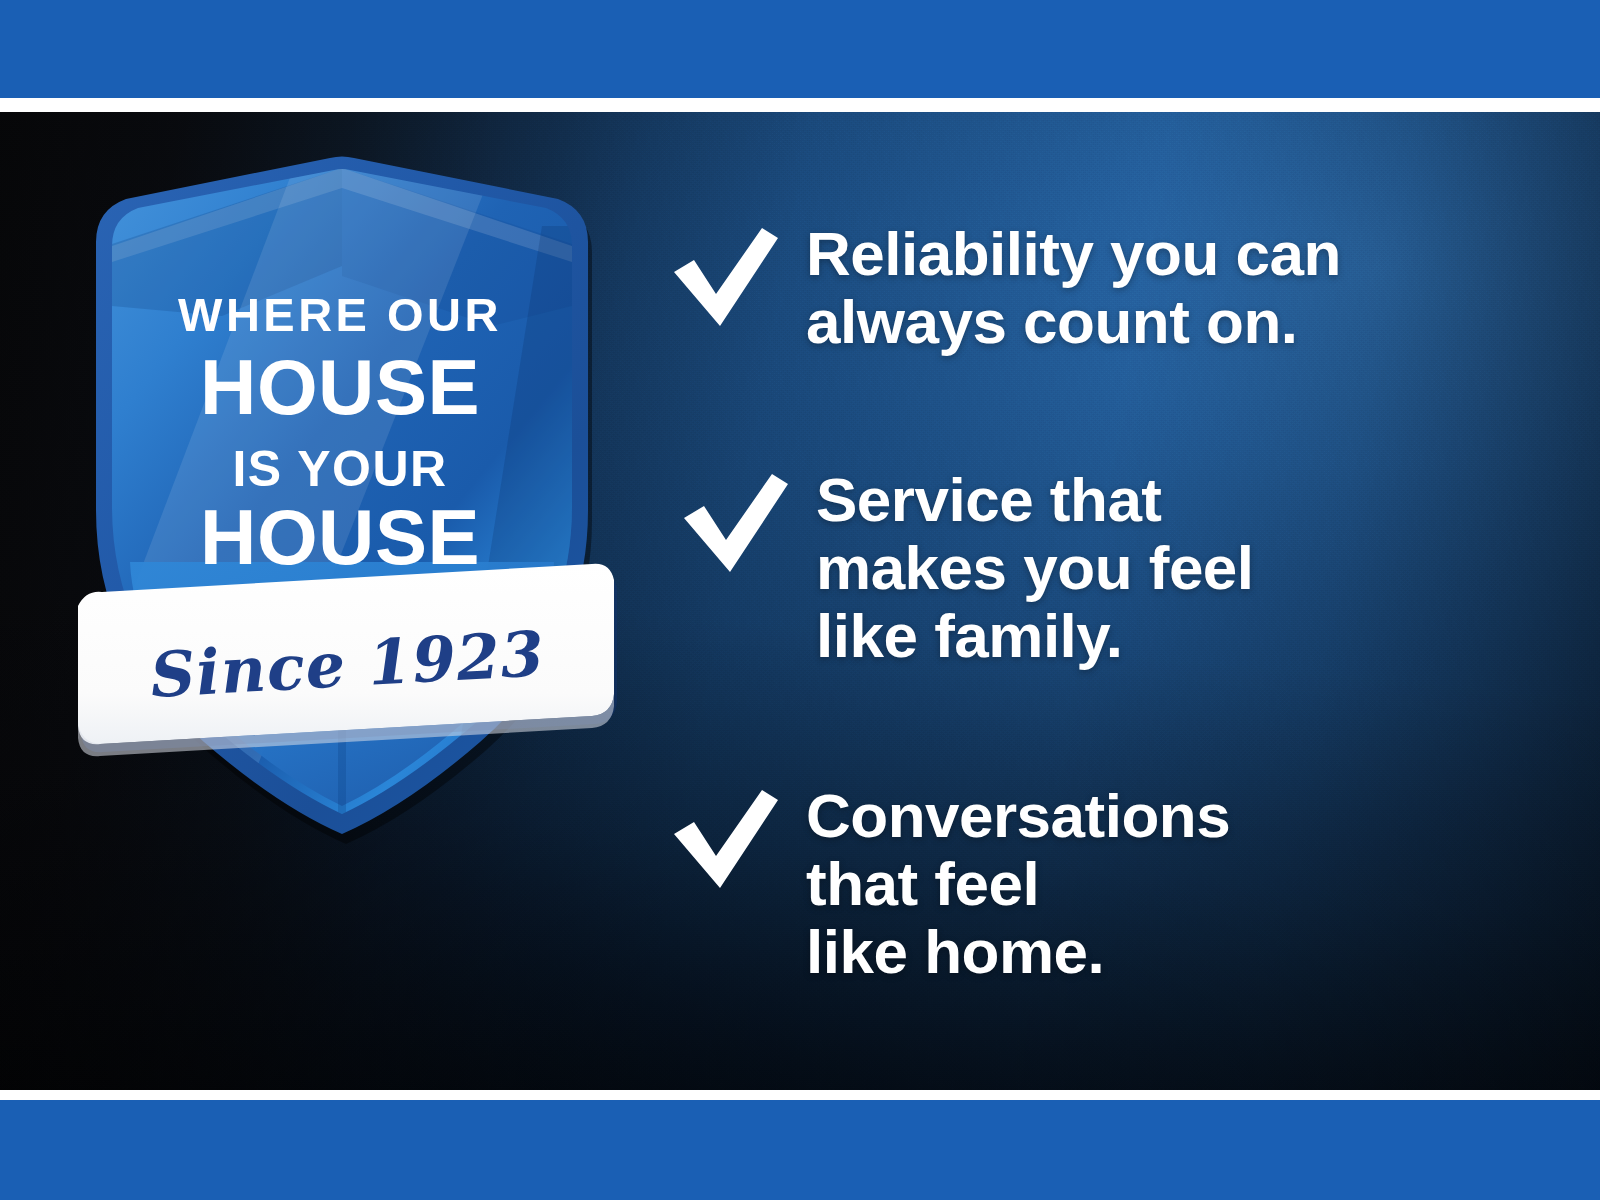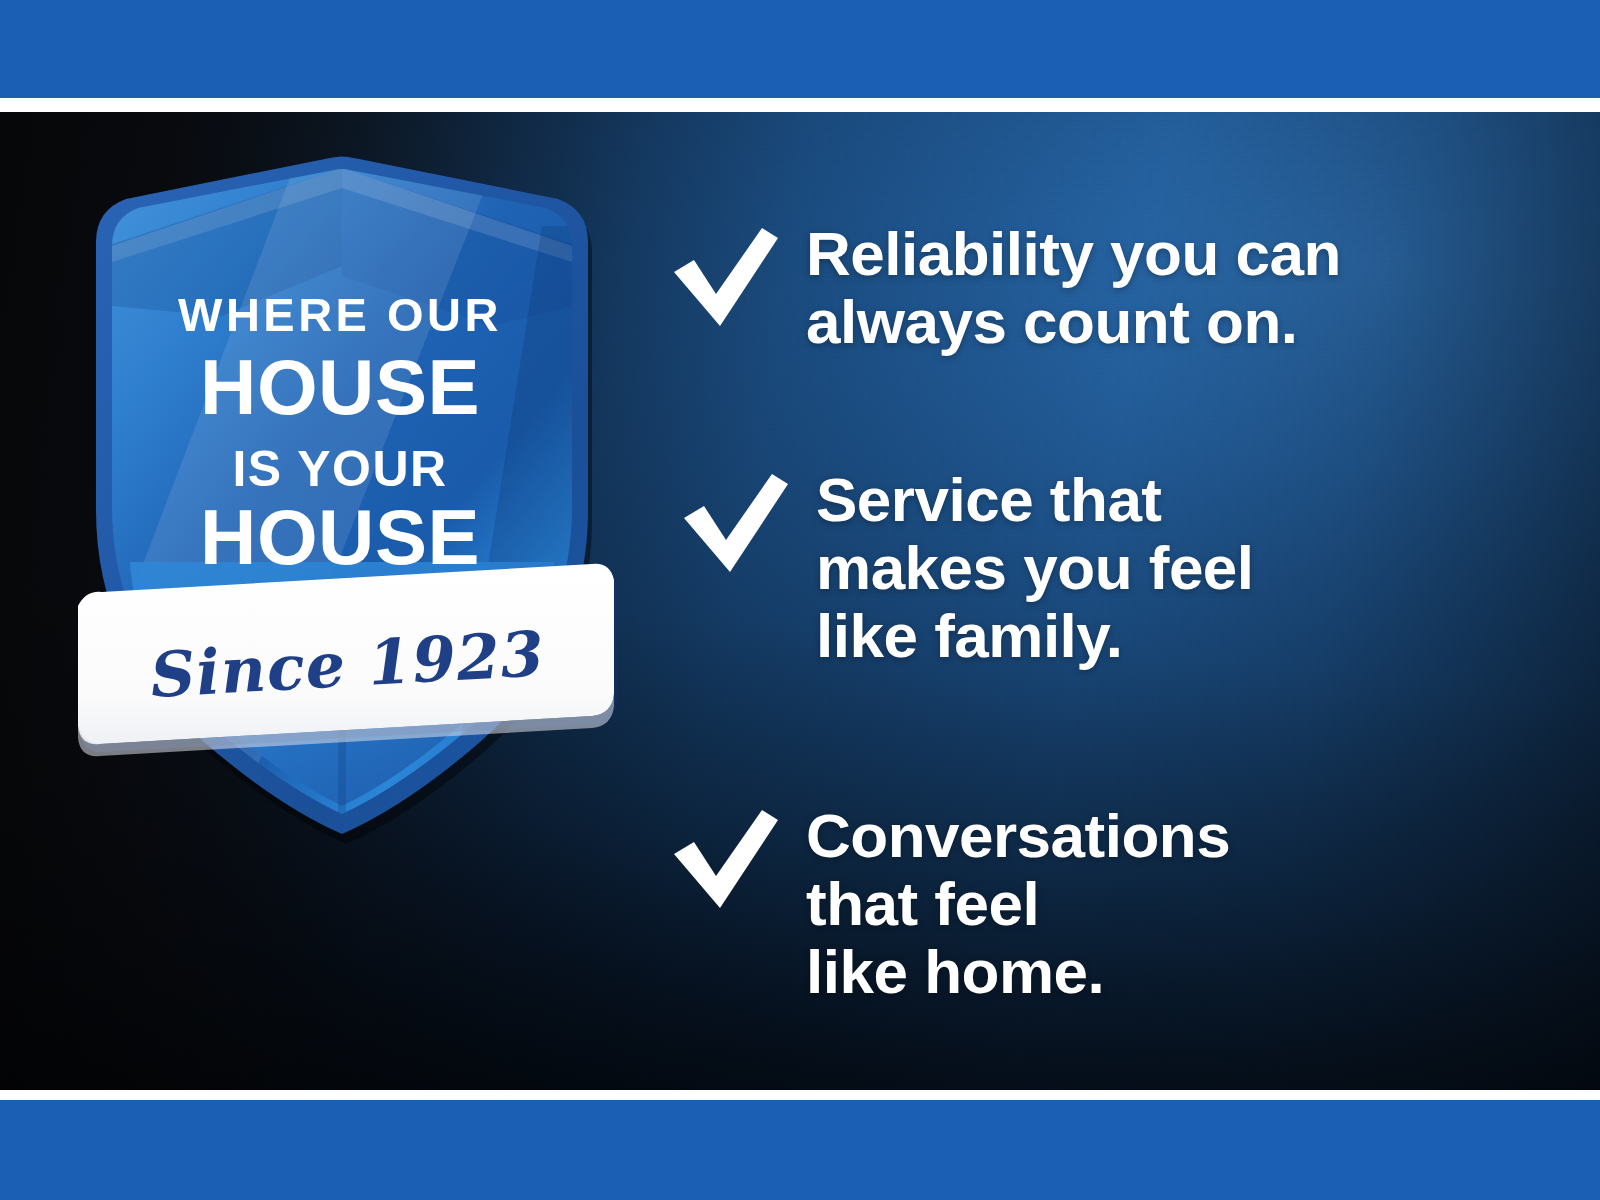--- a/index.html
+++ b/index.html
@@ -137,21 +137,21 @@
     height: 978px;
   }
   .bullet {
     position: absolute;
     display: flex;
     align-items: flex-start;
     gap: 26px;
   }
   .bullet-1 { left: 0;  top: 106px; }
   .bullet-2 { left: 10px; top: 352px; }
-  .bullet-3 { left: 0;  top: 688px; }
+  .bullet-3 { left: 0;  top: 668px; }
 
   .check-icon {
     flex: 0 0 auto;
     width: 112px;
     height: 104px;
     margin-top: 8px;
   }
   .check-icon svg { display: block; width: 100%; height: 100%; }
 
   .bullet-text {

